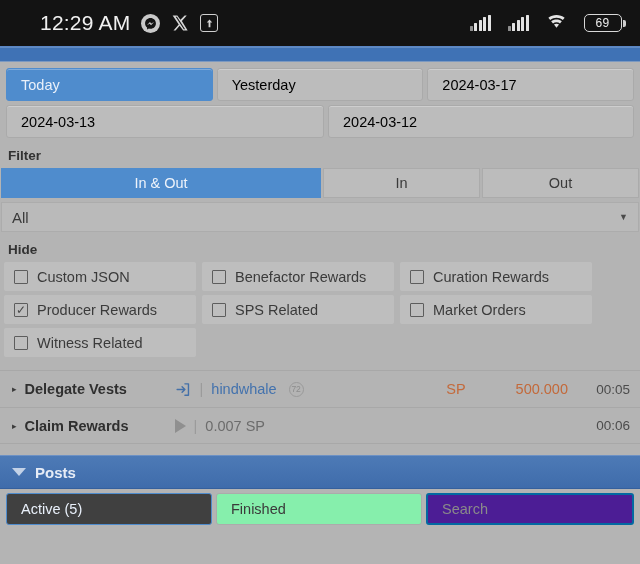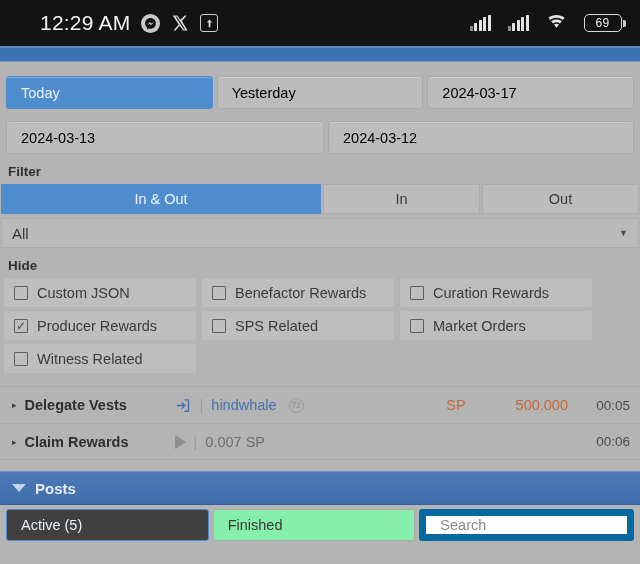--- a/index.html
+++ b/index.html
@@ -115,21 +115,21 @@
   }
 
   
   .date-grid {
     padding: 6px 6px 0 6px;
     display: flex;
     flex-direction: column;
     gap: 4px;
   }
   .date-row { display: flex; gap: 4px; }
-  .date-row .pill { flex: 1 1 0; margin-top: 8px; }
+  .date-row .pill { flex: 1 1 0; }
   .date-row.wide .pill:nth-child(1) { flex: 0 0 318px; }
   .date-row.wide .pill:nth-child(2) { flex: 1 1 auto; }
 
   
   .section-label {
     font-size: 13.5px;
     color: #323232;
     font-weight: bold;
     padding: 10px 8px 5px 8px;
   }
@@ -288,22 +288,22 @@
     flex: 1 1 0;
   }
   .posts-tabs .ptab.active {
     background: #404040;
     border-color: #4f8ccd;
     color: #e9f0fa;
   }
   .posts-search {
     flex: 1 1 0;
     height: 32px;
-    background: #ffffff;
-    border: 7px solid #0369a1;
+    background: #4c1d95;
+    border: 2px solid #0369a1;
     border-radius: 3px;
     display: flex; align-items: center;
     padding: 0 14px;
     font-size: 14.5px;
     color: #8a8a8a;
   }
 </style>
 </head>
 <body>
 

